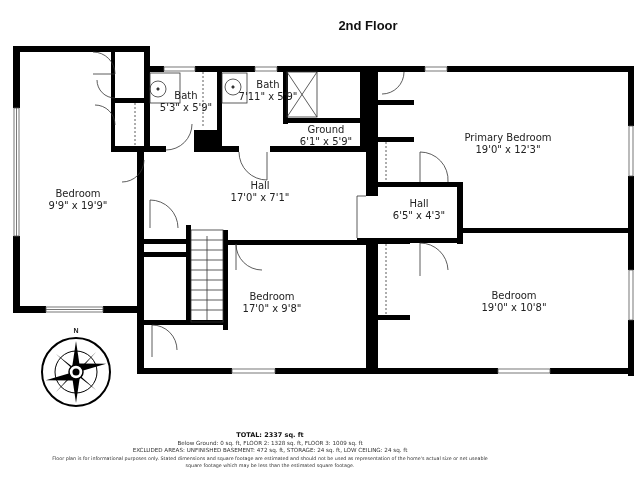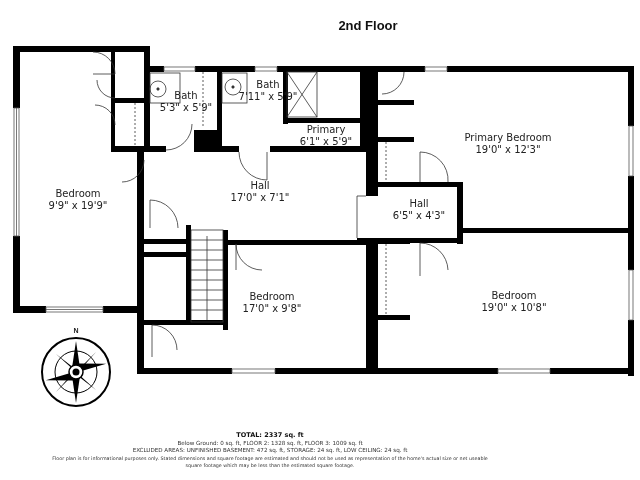--- a/index.html
+++ b/index.html
@@ -151,21 +151,21 @@
 </div>
 <div class="room-label" style="left:186px; top:90px;">
   <div>Bath</div>
   <div>5'3" x 5'9"</div>
 </div>
 <div class="room-label" style="left:268px; top:79px;">
   <div>Bath</div>
   <div>7'11" x 5'9"</div>
 </div>
 <div class="room-label" style="left:326px; top:124px;">
-  <div>Primary</div>
+  <div>Ground</div>
   <div>6'1" x 5'9"</div>
 </div>
 <div class="room-label" style="left:260px; top:180px;">
   <div>Hall</div>
   <div>17'0" x 7'1"</div>
 </div>
 <div class="room-label" style="left:508px; top:132px;">
   <div>Primary Bedroom</div>
   <div>19'0" x 12'3"</div>
 </div>

